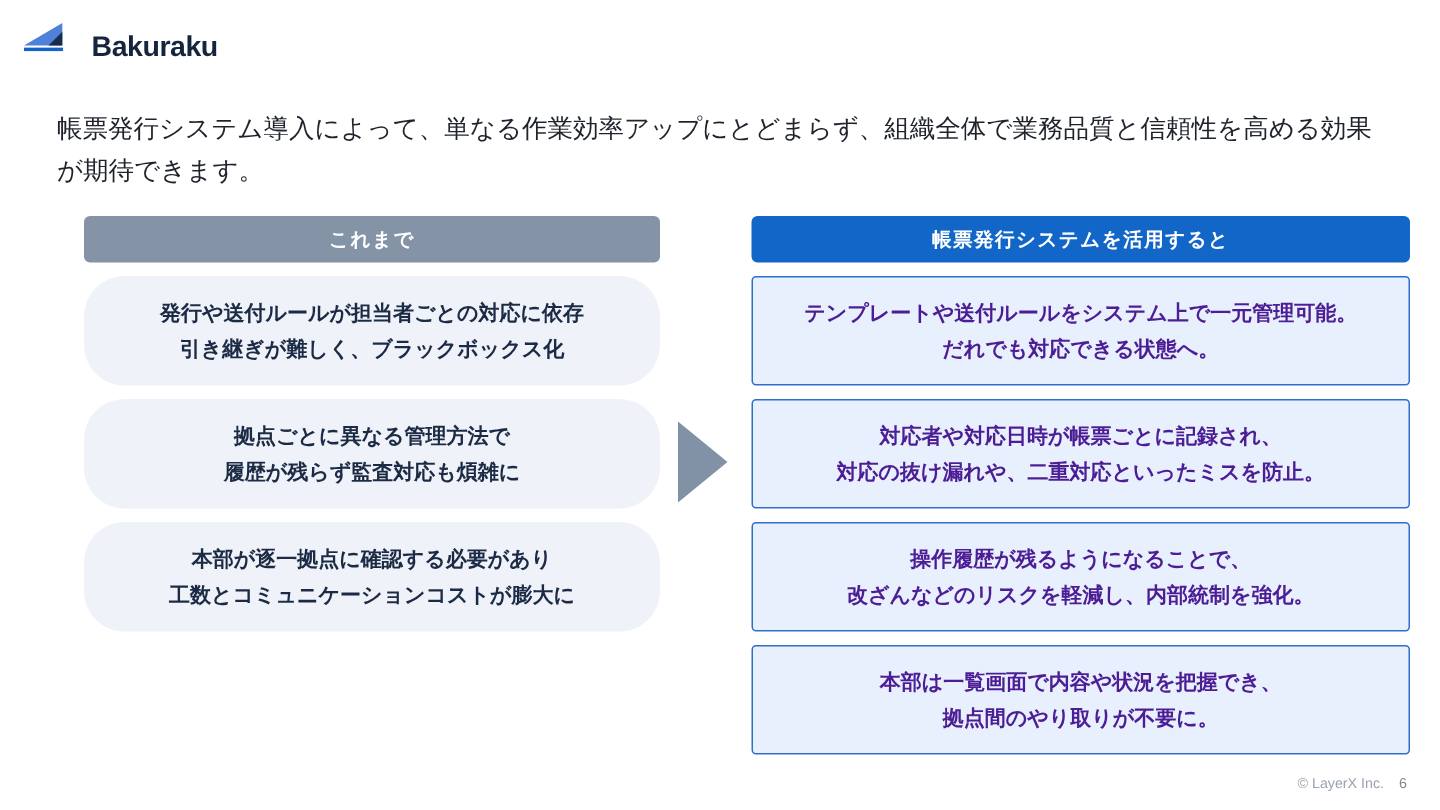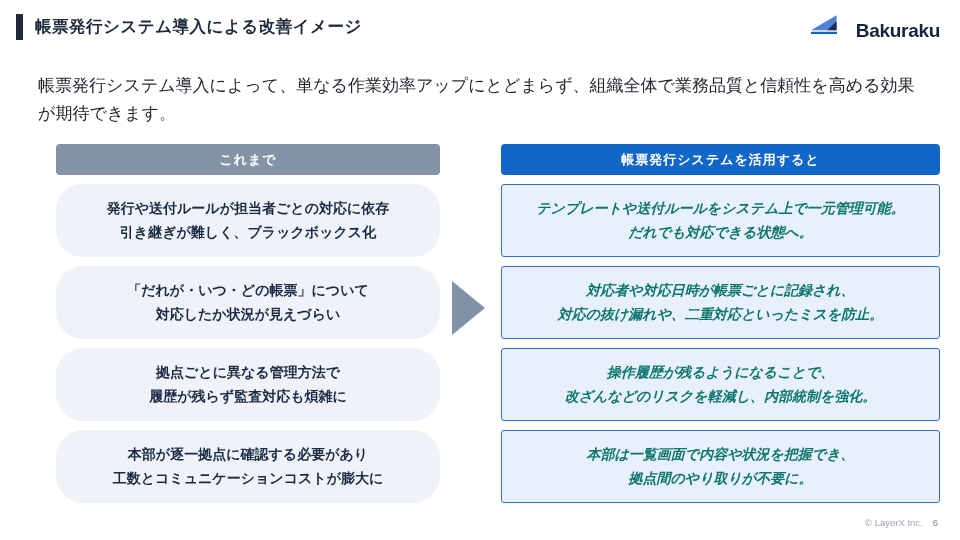--- a/index.html
+++ b/index.html
@@ -37,65 +37,59 @@
   }
   .col-before .col-header { background: #8494a6; }
   .col-after  .col-header { background: #1266c8; }
   .box {
     height: 73px; margin-top: 9px; border-radius: 3px;
     display: flex; align-items: center; justify-content: center; text-align: center;
     font-size: 14px; font-weight: bold; line-height: 1.65;
     white-space: pre-line;
   }
   .col-before .box { background: #eff2f8; color: #1c2b45; border-radius: 27px; }
-  .col-after  .box { background: #e7f0fc; color: #0f766e; border: 1.5px solid #2e6fcb; font-style: italic; }
+  .col-after  .box { background: #e7f0fc; color: #4c1d95; border: 1.5px solid #2e6fcb; }
   
   .arrow {
     position: absolute; left: 452px; top: 281px;
     width: 0; height: 0;
     border-top: 27px solid transparent;
     border-bottom: 27px solid transparent;
     border-left: 33px solid #8292a6;
   }
   
   .footer {
     position: absolute; right: 22px; bottom: 12px;
     font-size: 9.5px; color: #9aa3ae;
     display: flex; align-items: center; gap: 10px;
   }
   .page-num { color: #7e8894; }
 </style>
 </head>
 <body>
 
 <div class="slide-header">
-  <div class="title-wrap">
-    <div class="accent-bar"></div>
-    <div class="slide-title">帳票発行システム導入による改善イメージ</div>
-  </div>
   <div class="logo">
     <span>
       <svg width="27" height="22" viewBox="0 0 28 22">
         <polygon points="0,16.5 26.5,1 26.5,16.5" fill="#4f81d8"></polygon>
         <polygon points="17,16.5 26.5,7 26.5,16.5" fill="#1b2b4a"></polygon>
         <rect x="0" y="18" width="27" height="2.4" fill="#1565c9"></rect>
       </svg>
     </span>
     <span class="logo-text">Bakuraku</span>
   </div>
 </div>
 
 <div class="intro">帳票発行システム導入によって、単なる作業効率アップにとどまらず、組織全体で業務品質と信頼性を高める効果が期待できます。</div>
 
 <div class="col col-before">
   <div class="col-header">これまで</div>
   <div class="box">発行や送付ルールが担当者ごとの対応に依存
 引き継ぎが難しく、ブラックボックス化</div>
-  <div class="box">「だれが・いつ・どの帳票」について
-対応したか状況が見えづらい</div>
   <div class="box">拠点ごとに異なる管理方法で
 履歴が残らず監査対応も煩雑に</div>
   <div class="box">本部が逐一拠点に確認する必要があり
 工数とコミュニケーションコストが膨大に</div>
 </div>
 
 <div class="arrow"></div>
 
 <div class="col col-after">
   <div class="col-header">帳票発行システムを活用すると</div>

